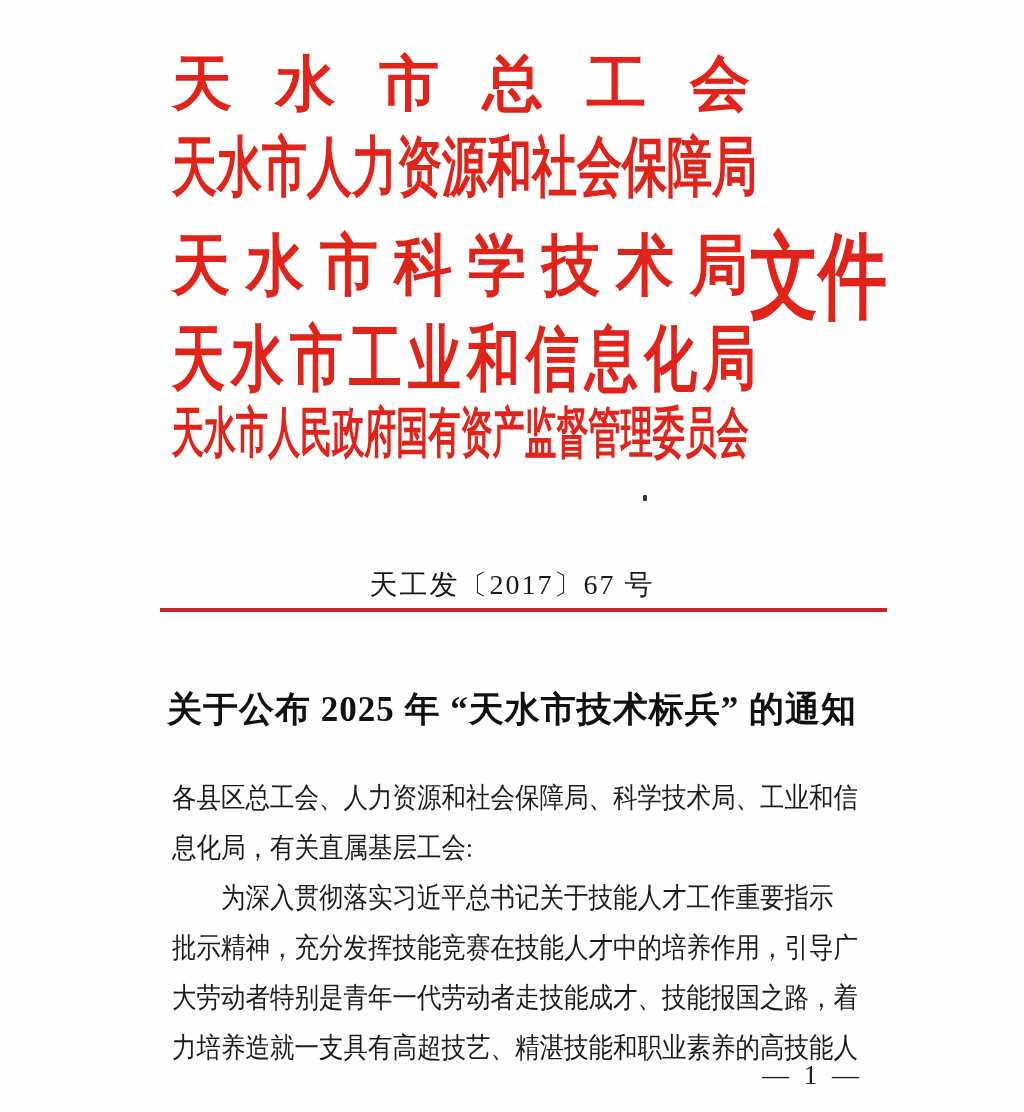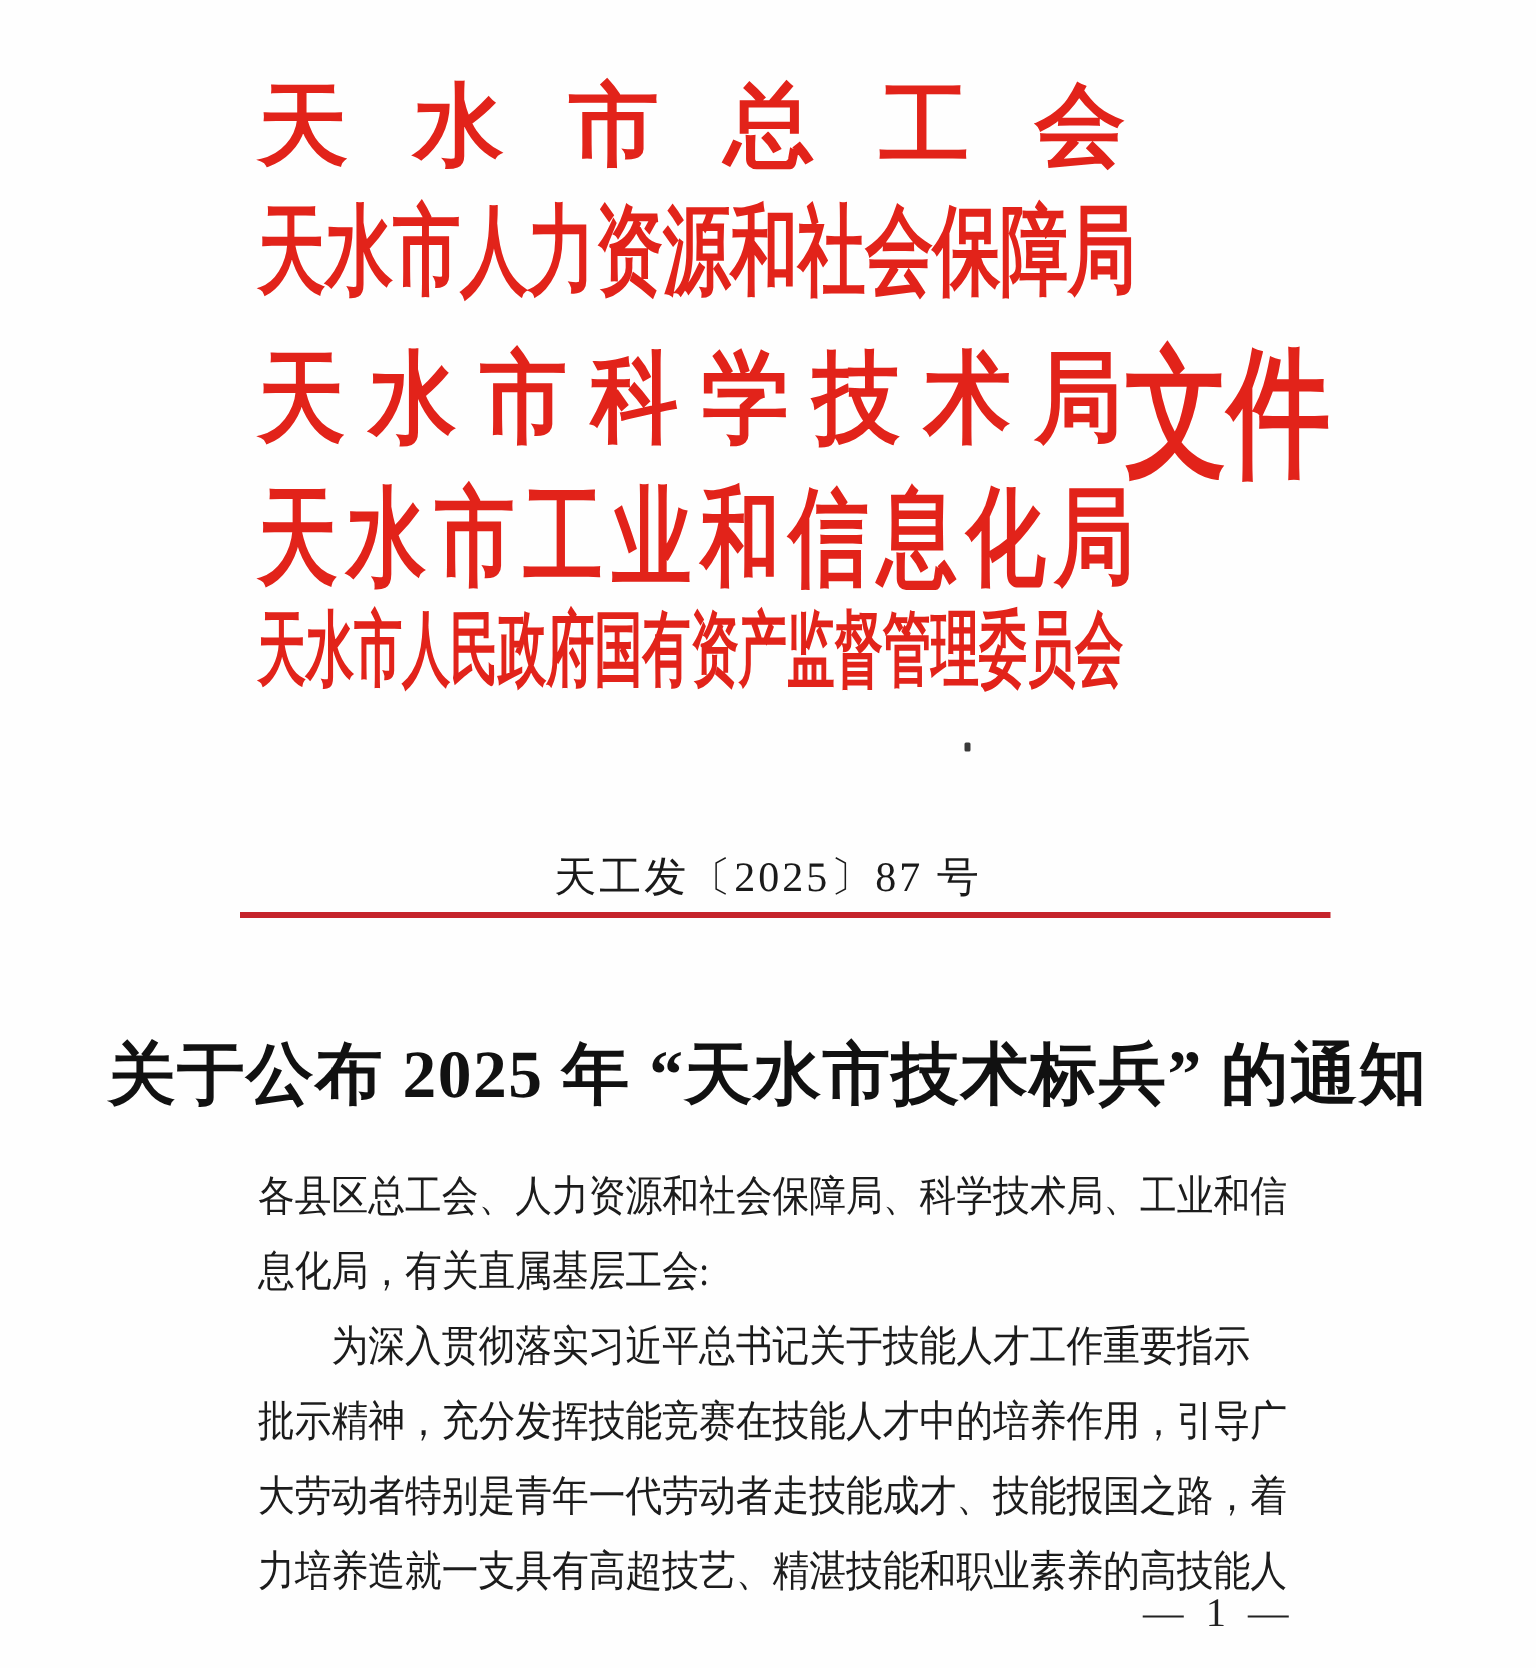--- a/index.html
+++ b/index.html
@@ -56,21 +56,21 @@
     top: 608px; left: 160px;
     width: 727px; height: 4px;
     background: #c5242b;
   }
 
   
   .doc-title {
     position: absolute;
     top: 686px; left: 0; right: 0;
     text-align: center;
-    font-size: 45px;
+    font-size: 35px;
     font-weight: bold;
     color: #111;
     letter-spacing: 1px;
     white-space: nowrap;
   }
 
   
   .body-line {
     position: absolute;
     left: 172px;
@@ -182,21 +182,21 @@
       <span>督</span>
       <span>管</span>
       <span>理</span>
       <span>委</span>
       <span>员</span>
       <span>会</span>
     </div>
 
   <div class="speck"></div>
 
-  <div class="doc-number">天工发〔2025〕87 号</div>
+  <div class="doc-number">天工发〔2017〕67 号</div>
 
   <div class="red-divider"></div>
 
   <div class="doc-title">关于公布 2025 年 “天水市技术标兵” 的通知</div>
 
   <div class="body-line bl-1">各县区总工会、人力资源和社会保障局、科学技术局、工业和信</div>
   <div class="body-line bl-2">息化局，有关直属基层工会:</div>
 
   <div class="body-line bl-3 indent">为深入贯彻落实习近平总书记关于技能人才工作重要指示</div>
   <div class="body-line bl-4">批示精神，充分发挥技能竞赛在技能人才中的培养作用，引导广</div>

